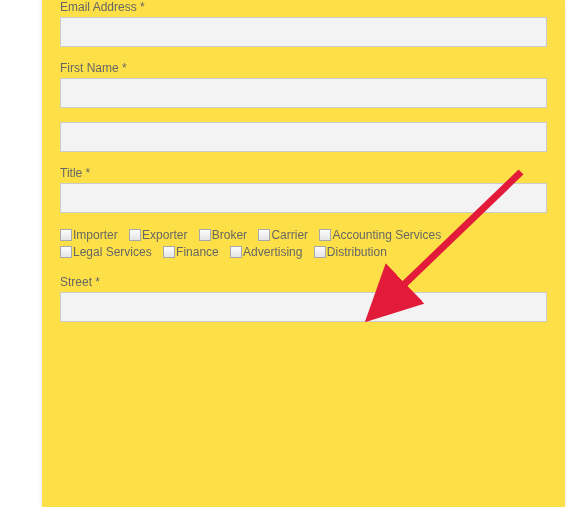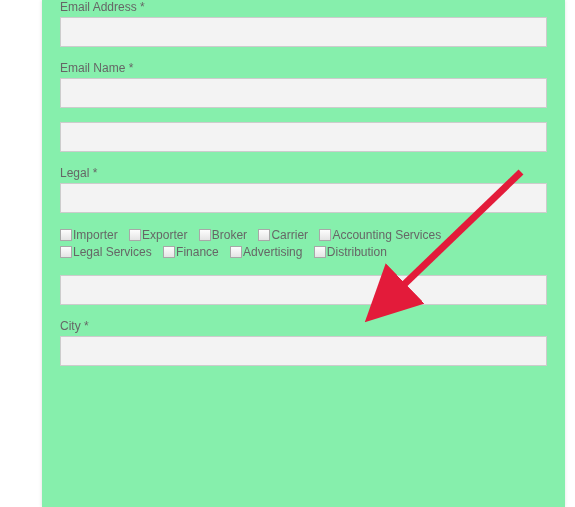--- a/index.html
+++ b/index.html
@@ -16,21 +16,21 @@
     position: relative;
     overflow: hidden;
     box-sizing: border-box;
   }
   .panel {
     position: absolute;
     left: 42px;
     right: 10px;
     top: 0;
     bottom: 0;
-    background: #86efac;
+    background: #fde047;
     box-shadow: -1px 0 3px rgba(0,0,0,0.08), 1px 0 3px rgba(0,0,0,0.05);
     padding: 0 18px 0 18px;
     box-sizing: border-box;
   }
   .field {
     margin-top: 14px;
   }
   .field:first-child { margin-top: 0; }
   .label {
     font-size: 12px;
@@ -83,56 +83,53 @@
 
 <div class="page">
   <div class="panel">
 
     <div class="field">
       <span class="label">Email Address *</span>
       <input class="input" type="text" value="" style="">
     </div>
 
     <div class="field">
-      <span class="label">Email Name *</span>
+      <span class="label">First Name *</span>
       <input class="input" type="text" value="" style="">
     </div>
 
 
     <div class="field">
       <input class="input" type="text" value="" style="">
     </div>
 
     <div class="field">
-      <span class="label">Legal *</span>
+      <span class="label">Title *</span>
       <input class="input" type="text" value="" style="">
     </div>
 
     <div class="field">
       <div class="checkgroup">
         <span class="opt"><span class="cb"></span><span>Importer</span></span>
         <span class="opt"><span class="cb"></span><span>Exporter</span></span>
         <span class="opt"><span class="cb"></span><span>Broker</span></span>
         <span class="opt"><span class="cb"></span><span>Carrier</span></span>
         <span class="opt"><span class="cb"></span><span>Accounting Services</span></span>
         <span class="opt"><span class="cb"></span><span>Legal Services</span></span>
         <span class="opt"><span class="cb"></span><span>Finance</span></span>
         <span class="opt"><span class="cb"></span><span>Advertising</span></span>
         <span class="opt"><span class="cb"></span><span>Distribution</span></span>
       </div>
     </div>
 
     <div class="field">
+      <span class="label">Street *</span>
       <input class="input" type="text" value="" style="">
     </div>
 
-    <div class="field">
-      <span class="label">City *</span>
-      <input class="input" type="text" value="" style="">
-    </div>
 
 
   </div>
 
   <svg class="arrow-layer" viewBox="0 0 575 507">
     <defs>
       <marker id="ah" markerWidth="8" markerHeight="8" refX="3" refY="4" orient="auto">
         <path d="M0,0 L8,4 L0,8 Z" fill="#e31b3a"></path>
       </marker>
     </defs>

